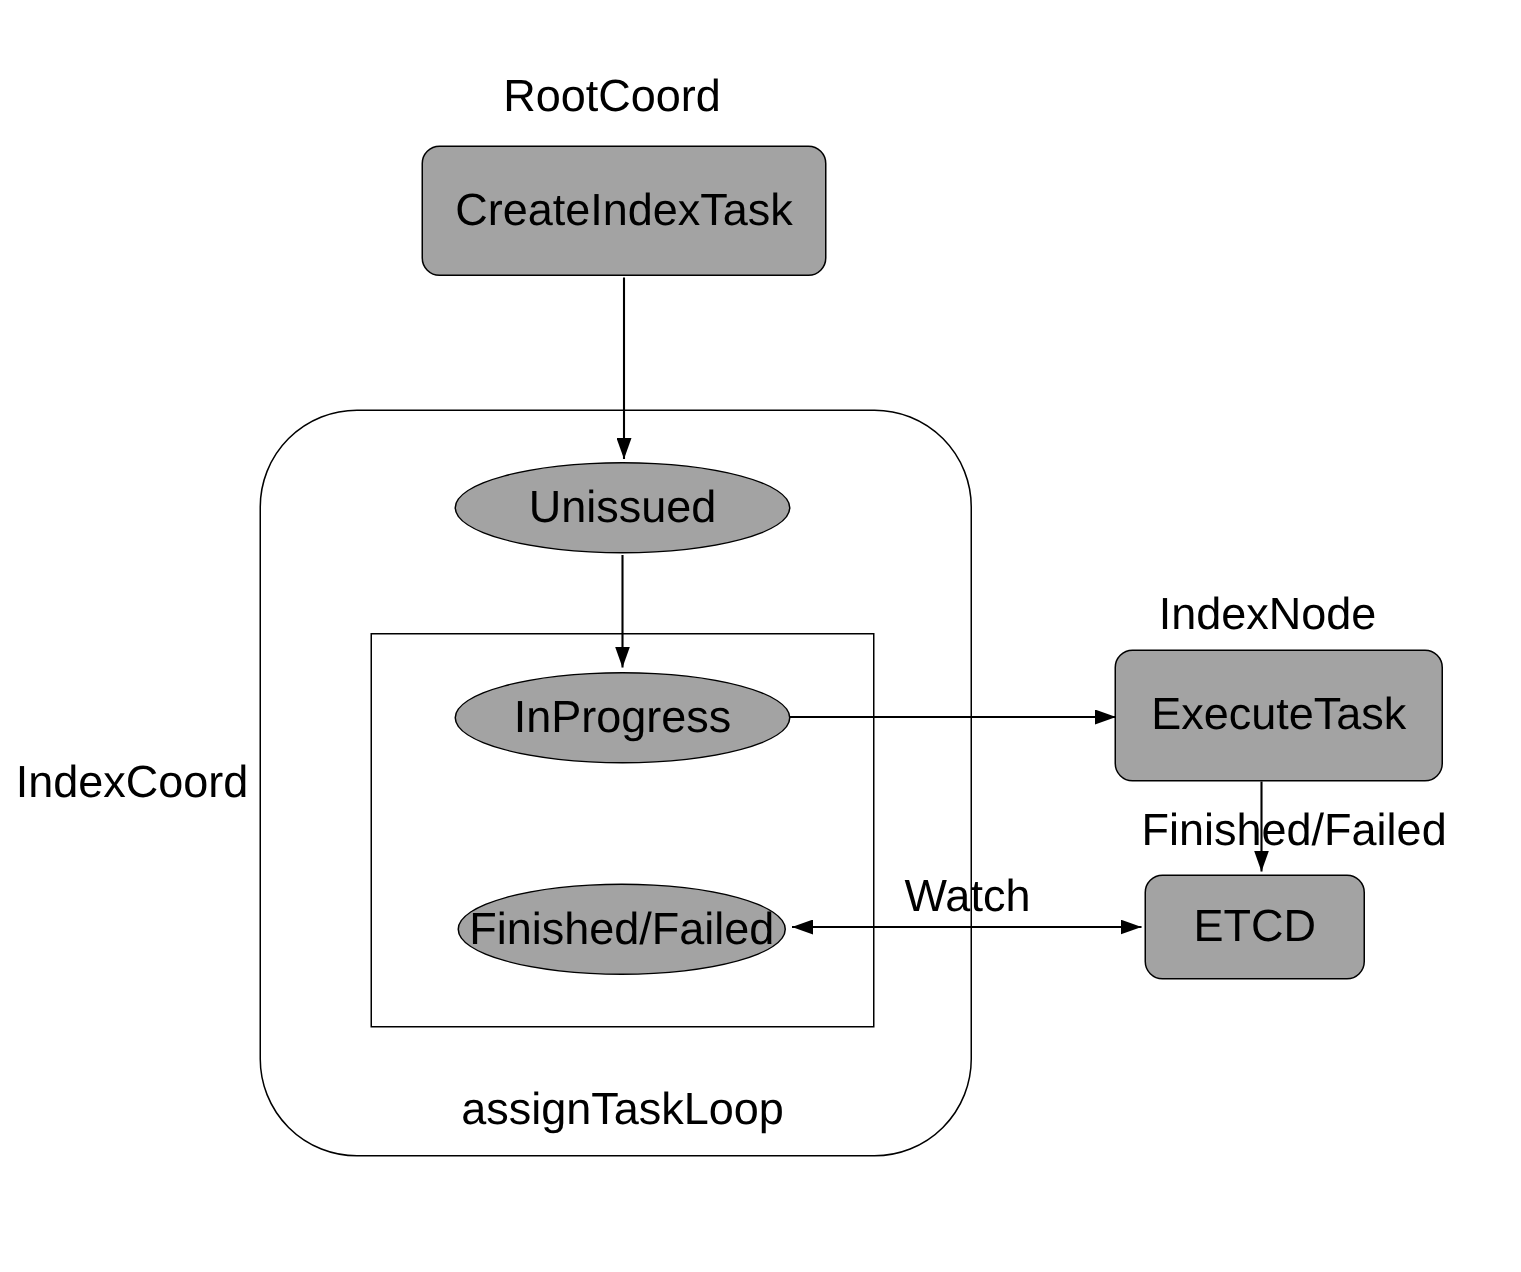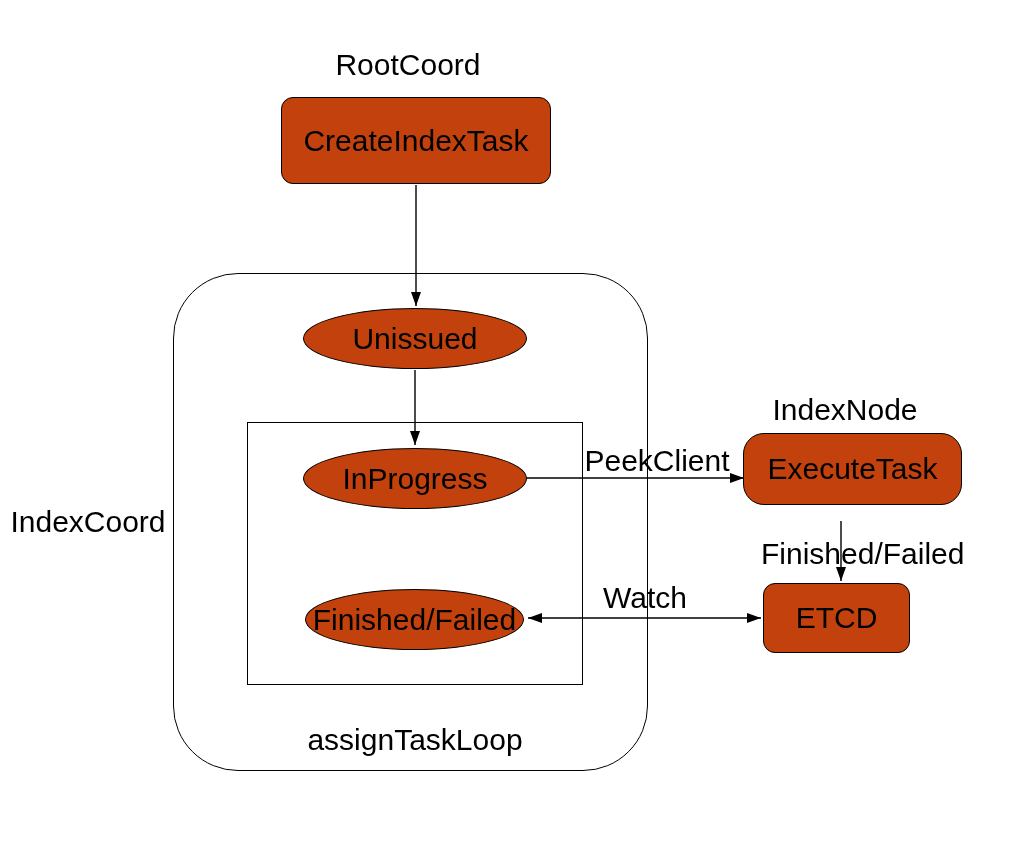--- a/index.html
+++ b/index.html
@@ -29,34 +29,34 @@
     border-radius: 65px;
   }
   .inner-group {
     left: 247px; top: 422px; width: 336px; height: 263px;
   }
   .node {
     position: absolute;
     display: flex;
     align-items: center;
     justify-content: center;
-    background: #c2410c;
+    background: #a3a3a3;
     border: 1.4px solid #000000;
     box-sizing: border-box;
     z-index: 2;
     white-space: nowrap;
   }
   .rounded-rect { border-radius: 12px; }
   .ellipse { border-radius: 50%; }
 
   .node-create-index-task { left: 281px; top: 97px;  width: 270px; height: 87px; }
   .node-unissued          { left: 303px; top: 308px; width: 224px; height: 61px; justify-content: center; }
   .node-in-progress       { left: 303px; top: 448px; width: 224px; height: 61px; }
   .node-finished-failed   { left: 305px; top: 589px; width: 219px; height: 61px; }
-  .node-execute-task      { left: 743px; top: 433px; width: 219px; height: 72px; border-radius: 21px; }
+  .node-execute-task      { left: 743px; top: 433px; width: 219px; height: 88px; }
   .node-etcd              { left: 763px; top: 583px; width: 147px; height: 70px; }
 
   .edges-layer {
     position: absolute;
     left: 0; top: 0;
     width: 1014px; height: 848px;
     z-index: 3;
     pointer-events: none;
   }
   .edges-layer line {
@@ -116,17 +116,16 @@
     <line x1="415" y1="370" x2="415" y2="445" marker-end="url(#arrowhead)"></line>
     <line x1="526" y1="478" x2="744" y2="478" marker-end="url(#arrowhead)"></line>
     <line x1="841" y1="521" x2="841" y2="581" marker-end="url(#arrowhead)"></line>
     <line x1="528" y1="618" x2="761" y2="618" marker-start="url(#arrowhead)" marker-end="url(#arrowhead)"></line>
   </svg>
 
   <div class="label label-root-coord">RootCoord</div>
   <div class="label label-index-coord">IndexCoord</div>
   <div class="label label-index-node">IndexNode</div>
   <div class="label label-assign-task-loop">assignTaskLoop</div>
-  <div class="label label-peek-client">PeekClient</div>
   <div class="label label-finished-failed">Finished/Failed</div>
   <div class="label label-watch">Watch</div>
 
 </div>
 
 </body></html>

